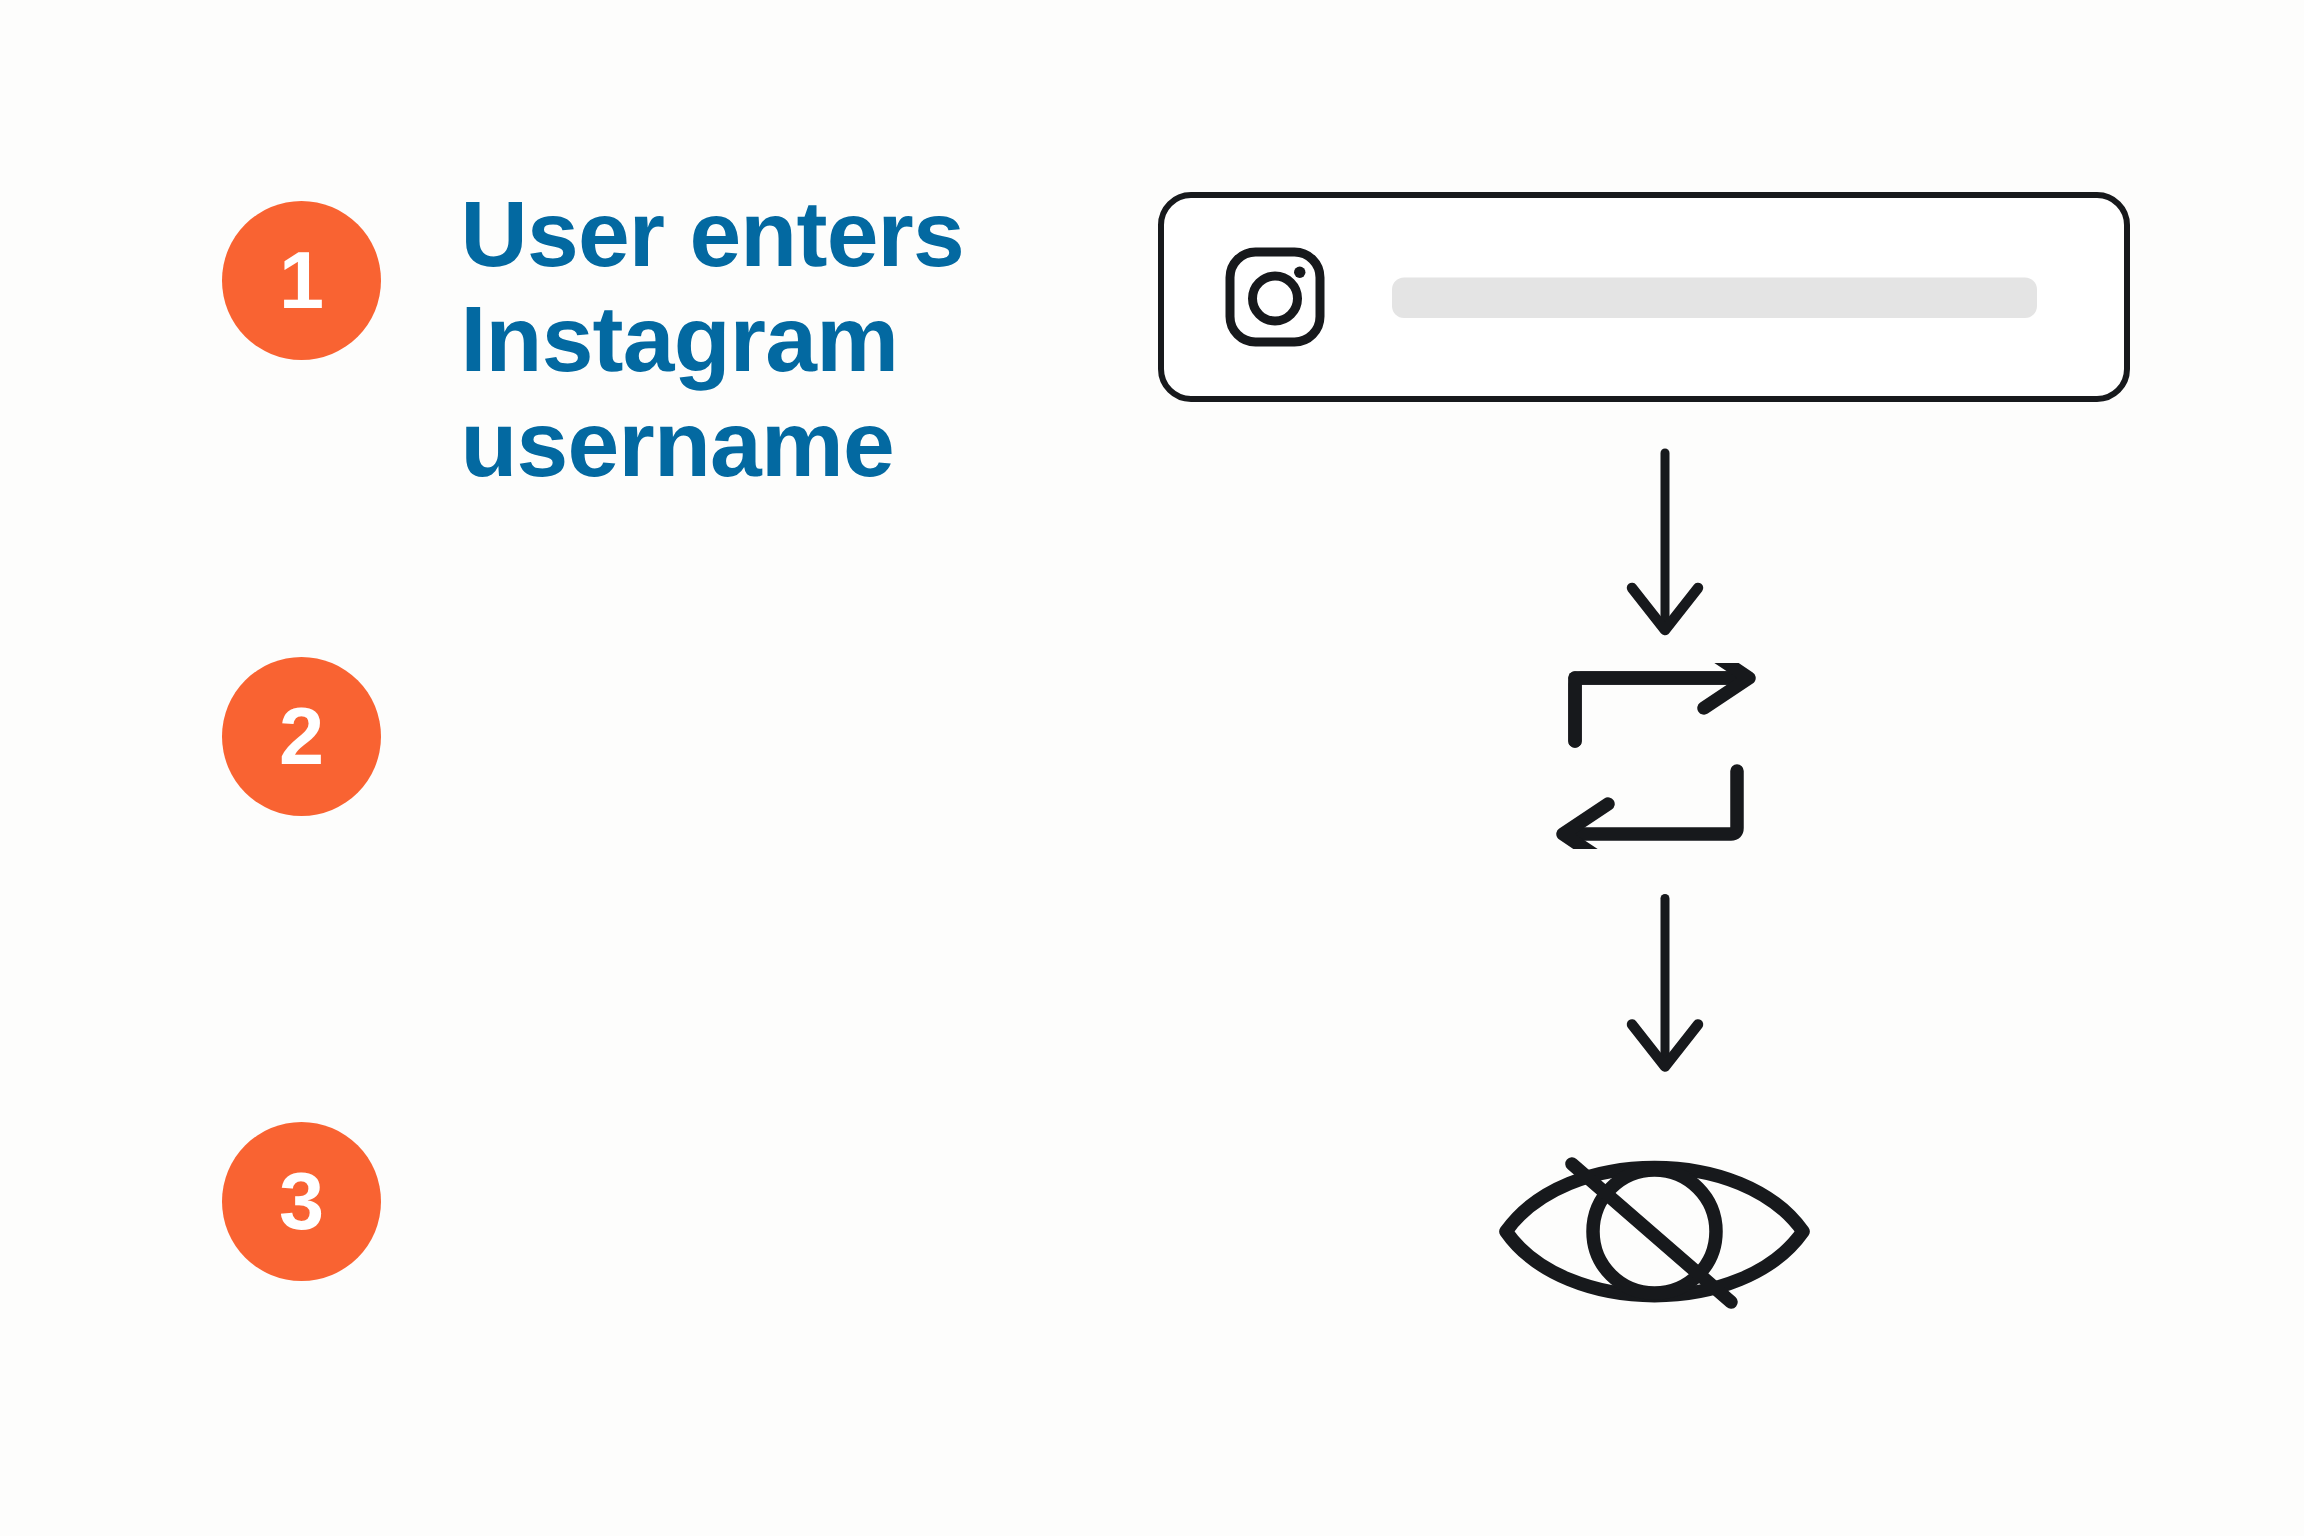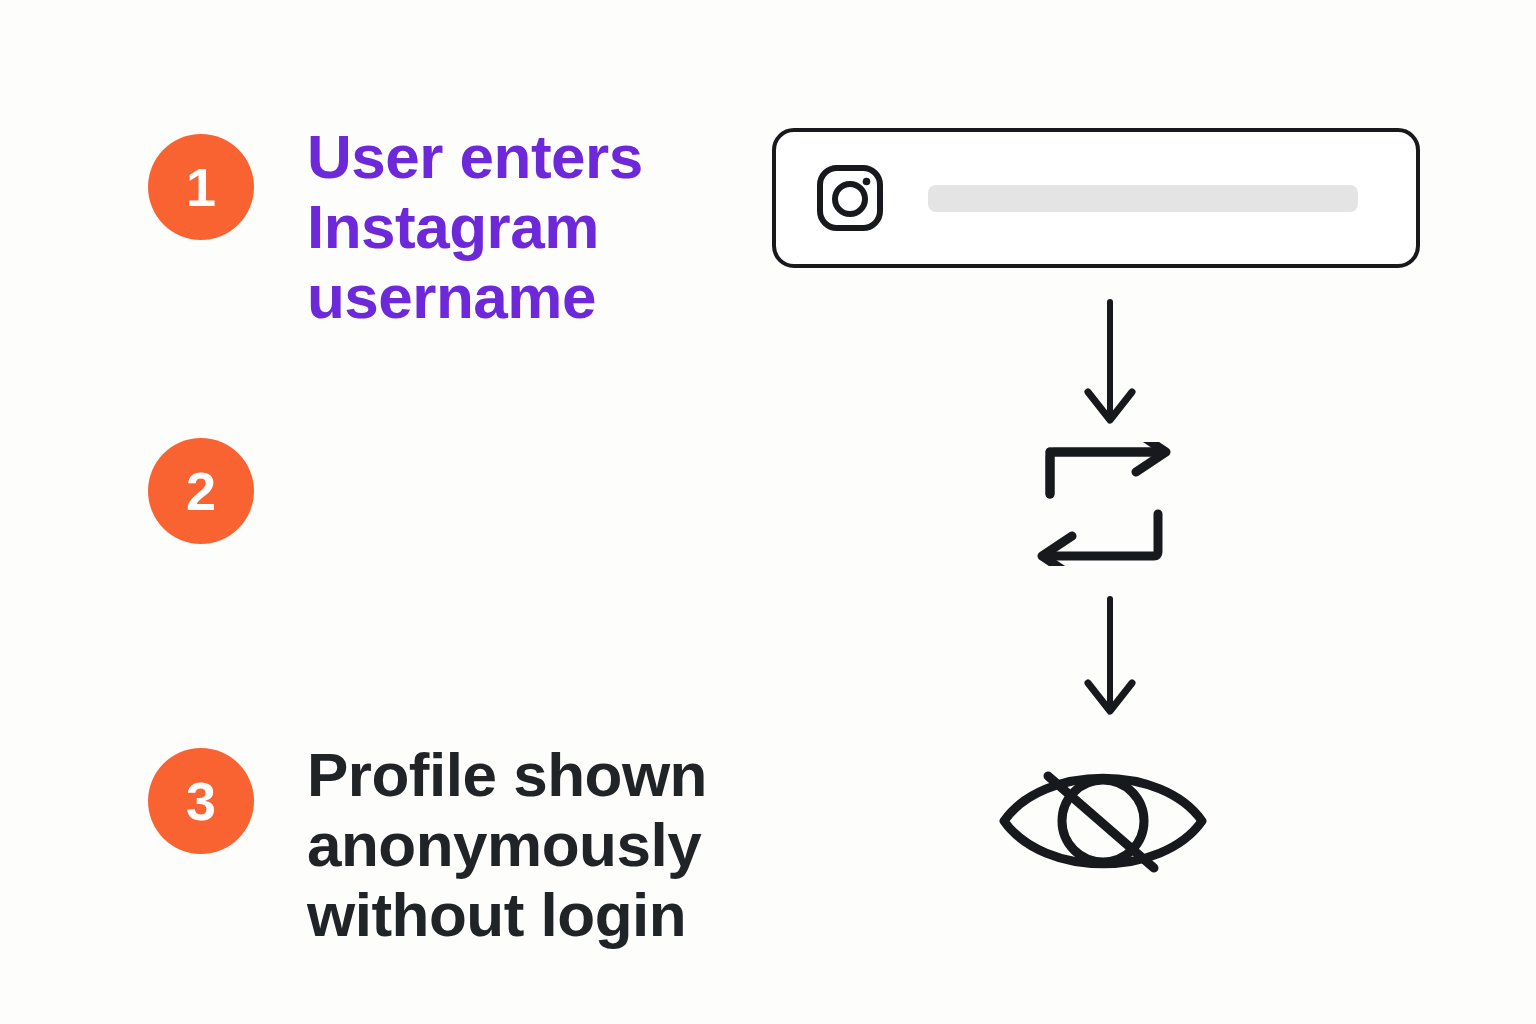--- a/index.html
+++ b/index.html
@@ -141,34 +141,31 @@
 </style>
 </head>
 <body style="background: rgb(253, 253, 252);">
 
 <div class="canvas">
 
   <div class="steps">
 
     <div class="step step-1">
       <div class="step-badge" style="background: rgb(249, 99, 50);">1</div>
-      <div class="step-text" style="color: #6d28d9;">User enters
+      <div class="step-text" style="color: #0369a1;">User enters
 Instagram
 username</div>
     </div>
 
     <div class="step step-2">
       <div class="step-badge" style="background: rgb(249, 99, 50);">2</div>
     </div>
 
     <div class="step step-3">
       <div class="step-badge" style="background: rgb(249, 99, 50);">3</div>
-      <div class="step-text" style="color: rgb(33, 36, 39);">Profile shown
-anonymously
-without login</div>
     </div>
 
   </div>
 
   <div class="flow">
 
     <div class="search-bar">
       <svg class="ig-icon" viewBox="0 0 68 68" fill="none">
         <rect x="4" y="4" width="60" height="60" rx="17" ry="17" stroke="#17191C" stroke-width="6"></rect>
         <circle cx="34" cy="35" r="15" stroke="#17191C" stroke-width="6"></circle>

